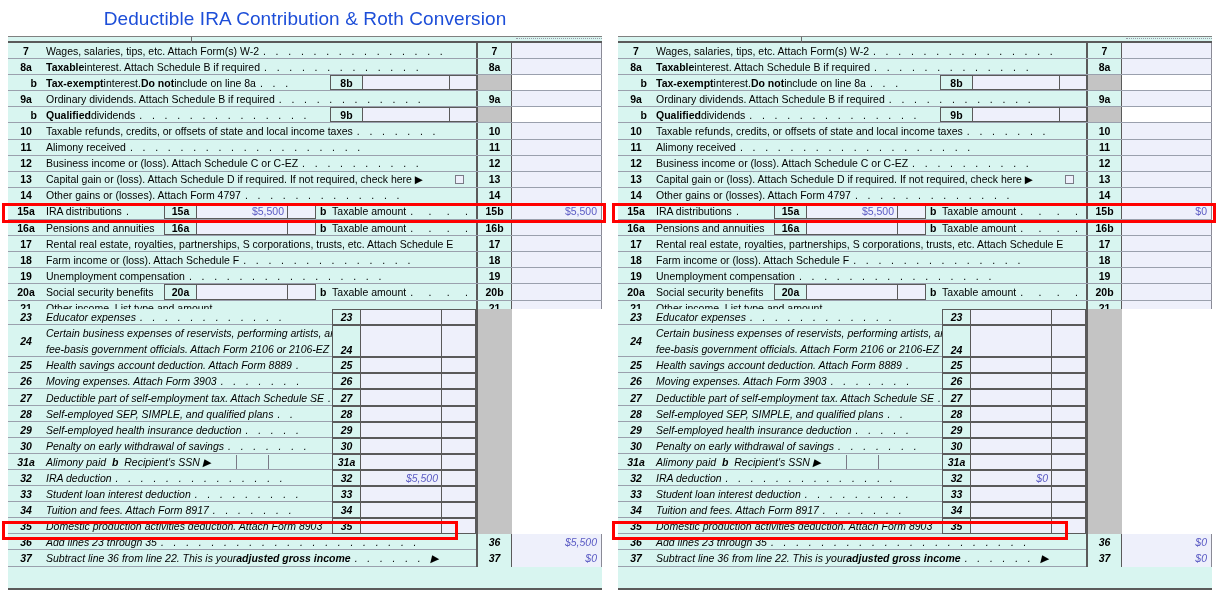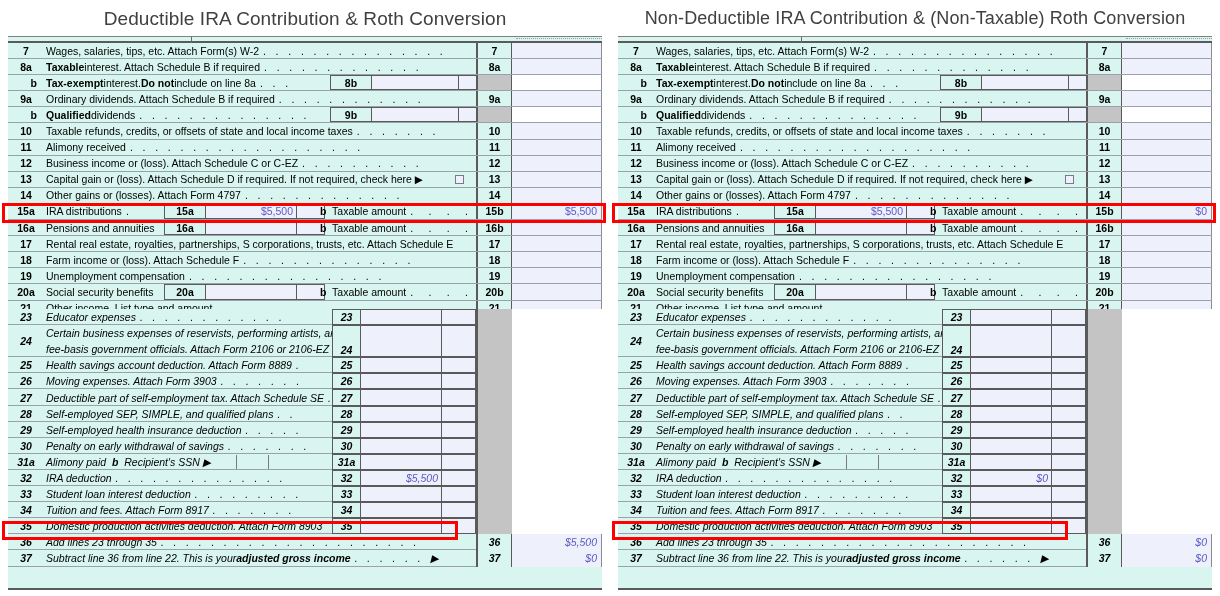--- a/index.html
+++ b/index.html
@@ -9,21 +9,21 @@
     -webkit-font-smoothing:antialiased;
   }
   .page{position:relative;width:1220px;height:596px;}
 
   .panel{position:absolute;top:0;height:596px;width:610px;}
   .panel.left{left:0;}
   .panel.right{left:610px;}
 
   .title{
     position:absolute;left:0;top:8px;width:610px;text-align:center;
-    color:#404040;font-size:19px;font-weight:400;letter-spacing:.1px;
+    color:#1d4ed8;font-size:19px;font-weight:400;letter-spacing:.1px;
     white-space:nowrap;
   }
   .panel.right .title{font-size:18px;}
 
   
   .sheet{
     position:absolute;left:8px;top:36px;width:594px;height:554px;
     background:#d8f5f0;
     border-top:1px solid #808080;
     box-sizing:border-box;
@@ -70,21 +70,21 @@
     display:inline-block;letter-spacing:3.4px;color:#000;
     font-size:10.5px;padding-left:4px;
   }
   .leader2{letter-spacing:6.2px;}
 
   
   .midbox{
     position:absolute;top:0;height:100%;display:flex;align-items:stretch;
   }
   .midbox .mlab{
-    width:41px;background:#d8f5f0;border:1px solid #5a5a5a;border-right:none;
+    width:32px;background:#d8f5f0;border:1px solid #5a5a5a;border-right:none;
     display:flex;align-items:center;justify-content:center;
     font-size:10.5px;font-weight:bold;box-sizing:border-box;
   }
   .midbox .mamt{
     background:#eef0fb;border:1px solid #5a5a5a;
     box-sizing:border-box;display:flex;align-items:center;justify-content:flex-end;
     padding-right:3px;font-size:10.5px;color:#5b5bc4;
   }
   .midbox .mcents{
     width:28px;background:#eef0fb;border:1px solid #5a5a5a;border-left:none;
@@ -507,21 +507,20 @@
             <div class="rnum">37</div>
             <div class="rval">$0</div>
           </div>
         </div>
         <div class="sheet-bottom"></div>
         <div class="hl" style="left: -6px; top: 166px; width: 604px; height: 20px;"></div>
         <div class="hl" style="left: -6px; top: 484px; width: 456px; height: 19px;"></div>
       </div>
   </div>
   <div class="panel right">
-    <div class="title">Non-Deductible IRA Contribution &amp; (Non-Taxable) Roth Conversion</div>
     <div class="sheet">
         <div class="topstrip">
           <div class="tr"></div>
         </div>
         <div class="block incomeblock">
           <div class="row">
             <div class="num">7</div>
             <div class="desc">Wages, salaries, tips, etc. Attach Form(s) W-2<span class="leader ">.  .  .  .  .  .  .  .  .  .  .  .  .  .  .</span></div>
             <div class="rnum">7</div>
             <div class="rval"></div>

